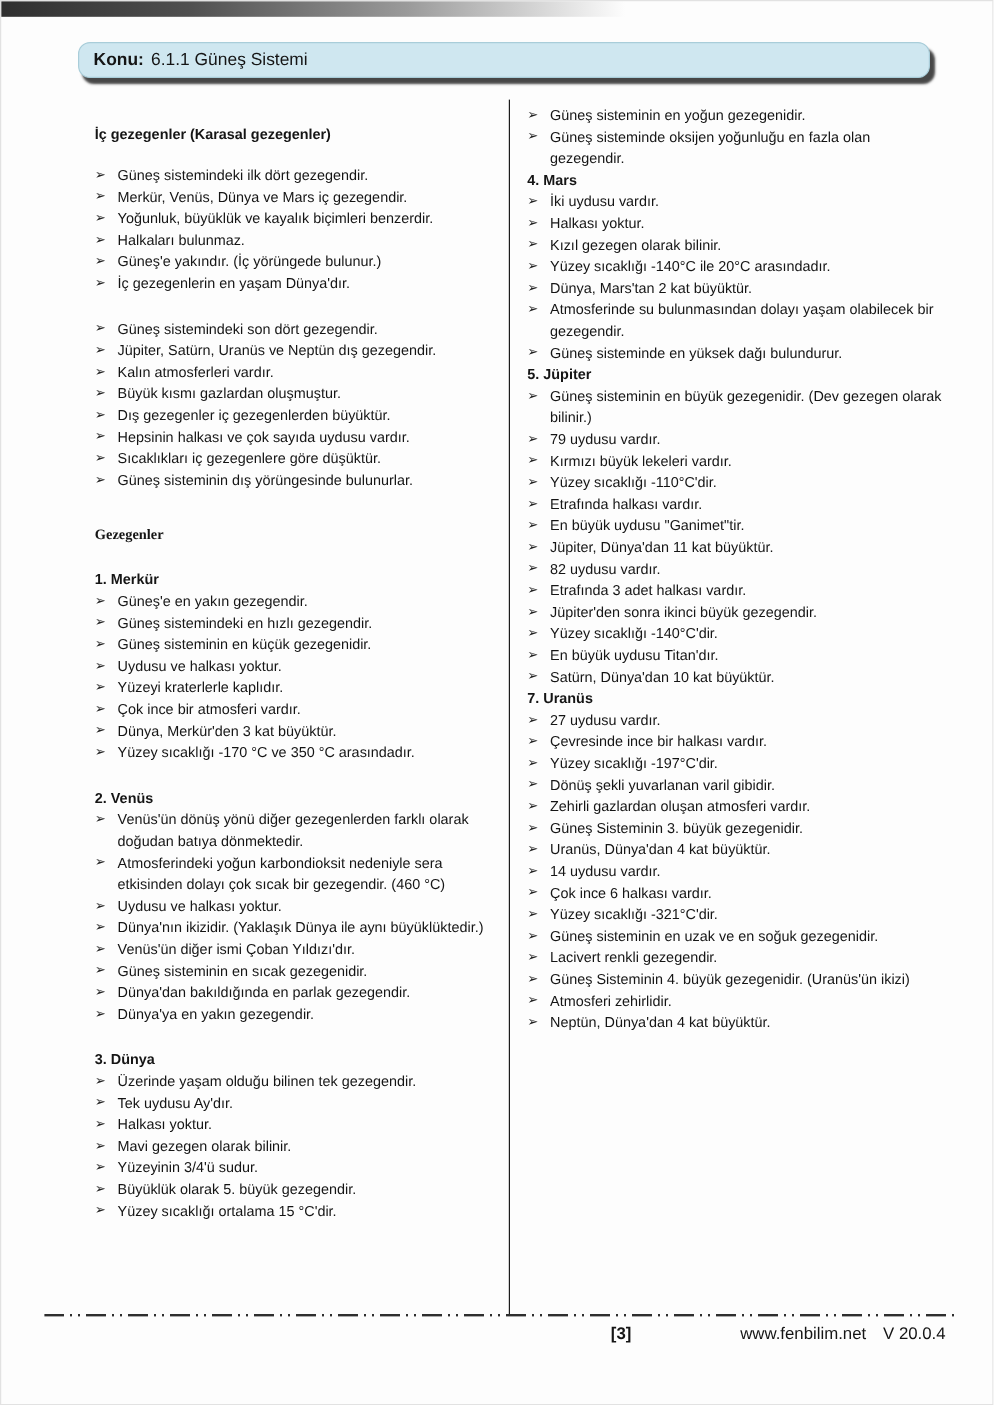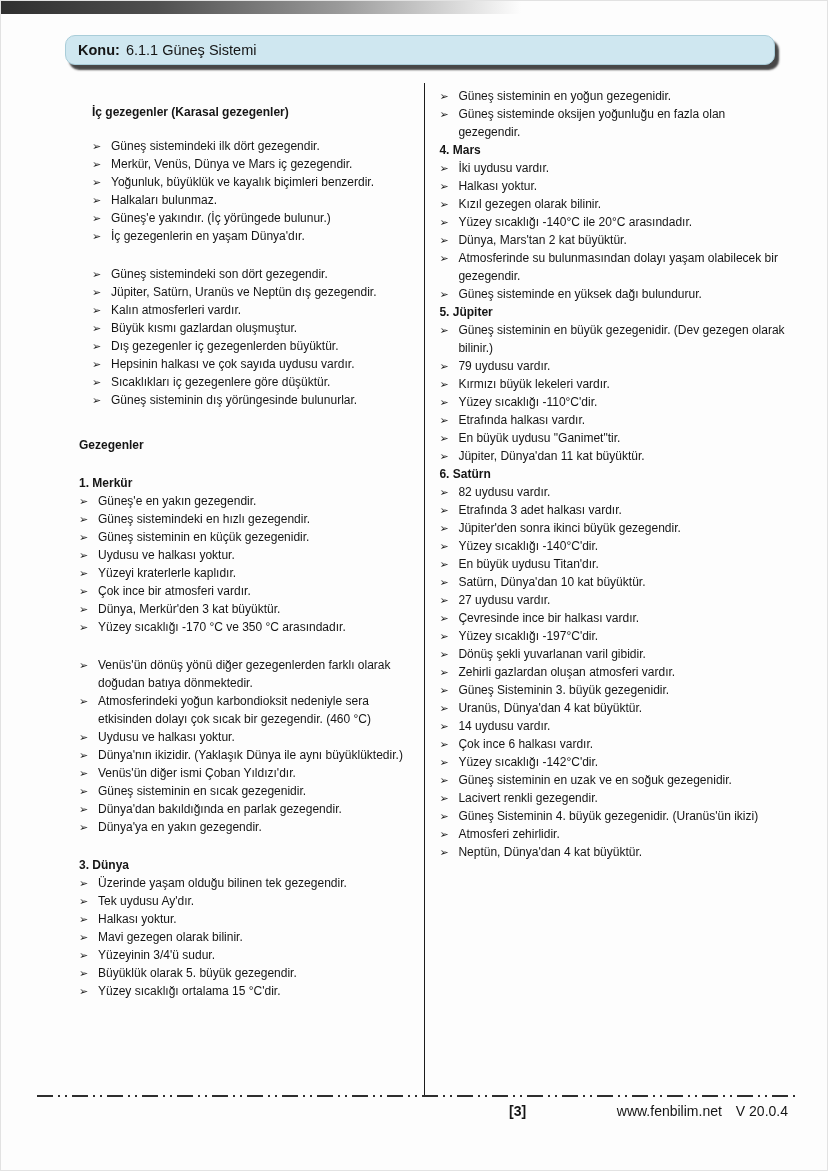--- a/index.html
+++ b/index.html
@@ -28,24 +28,24 @@
   }
   .col{font-size:12px;line-height:18px;}
   .col-left{width:332px;flex:none;padding-top:22px;}
   .divider{width:1.4px;background:#1c1c1c;margin:2px 14px 0 13px;height:1012px;flex:none;}
   .col-right{width:350px;flex:none;padding-top:6px;}
   .heading{font-weight:bold;}
   .li{display:flex;}
   .li .b{flex:none;width:19px;font-size:11px;color:#222;}
   .li .t{flex:1;}
   
-  .col-left .section.main{margin-top:20px;margin-left:13px;}
+  .col-left .section.main{margin-top:20px;}
   .col-left .section:first-child{margin-top:0;}
   .section.main .heading{margin-bottom:16px;}
-  .col-left .section.standalone{margin-top:27px;}
+  .col-left .section.standalone{margin-top:27px;font-family:Liberation Serif, serif;}
   .col-left .section.planet{margin-top:20px;}
   .col-right .section.planet{}
   .col-right .section.plain{margin-top:0;}
   
   .footer-line{
     position:absolute;left:36px;right:30px;top:1094px;height:2px;
     background:repeating-linear-gradient(to right,
       #2e2e2e 0 16px, transparent 16px 21px,
       #2e2e2e 21px 23px, transparent 23px 28px,
       #2e2e2e 28px 30px, transparent 30px 35px);
@@ -161,20 +161,21 @@
           <div class="li">
             <span class="b">➢</span>
             <span class="t">Dünya, Merkür'den 3 kat büyüktür.</span>
           </div>
           <div class="li">
             <span class="b">➢</span>
             <span class="t">Yüzey sıcaklığı -170 °C ve 350 °C arasındadır.</span>
           </div>
         </section>
         <section class="section planet">
+          <div class="heading">2. Venüs</div>
           <div class="li">
             <span class="b">➢</span>
             <span class="t">Venüs'ün dönüş yönü diğer gezegenlerden farklı olarak doğudan batıya dönmektedir.</span>
           </div>
           <div class="li">
             <span class="b">➢</span>
             <span class="t">Atmosferindeki yoğun karbondioksit nedeniyle sera etkisinden dolayı çok sıcak bir gezegendir. (460 °C)</span>
           </div>
           <div class="li">
             <span class="b">➢</span>
@@ -301,21 +302,20 @@
           <div class="li">
             <span class="b">➢</span>
             <span class="t">En büyük uydusu "Ganimet"tir.</span>
           </div>
           <div class="li">
             <span class="b">➢</span>
             <span class="t">Jüpiter, Dünya'dan 11 kat büyüktür.</span>
           </div>
         </section>
         <section class="section planet">
-          <div class="heading">6. Satürn</div>
           <div class="li">
             <span class="b">➢</span>
             <span class="t">82 uydusu vardır.</span>
           </div>
           <div class="li">
             <span class="b">➢</span>
             <span class="t">Etrafında 3 adet halkası vardır.</span>
           </div>
           <div class="li">
             <span class="b">➢</span>
@@ -328,20 +328,21 @@
           <div class="li">
             <span class="b">➢</span>
             <span class="t">En büyük uydusu Titan'dır.</span>
           </div>
           <div class="li">
             <span class="b">➢</span>
             <span class="t">Satürn, Dünya'dan 10 kat büyüktür.</span>
           </div>
         </section>
         <section class="section planet">
+          <div class="heading">7. Uranüs</div>
           <div class="li">
             <span class="b">➢</span>
             <span class="t">27 uydusu vardır.</span>
           </div>
           <div class="li">
             <span class="b">➢</span>
             <span class="t">Çevresinde ince bir halkası vardır.</span>
           </div>
           <div class="li">
             <span class="b">➢</span>
@@ -368,21 +369,21 @@
           <div class="li">
             <span class="b">➢</span>
             <span class="t">14 uydusu vardır.</span>
           </div>
           <div class="li">
             <span class="b">➢</span>
             <span class="t">Çok ince 6 halkası vardır.</span>
           </div>
           <div class="li">
             <span class="b">➢</span>
-            <span class="t">Yüzey sıcaklığı -142°C'dir.</span>
+            <span class="t">Yüzey sıcaklığı -321°C'dir.</span>
           </div>
           <div class="li">
             <span class="b">➢</span>
             <span class="t">Güneş sisteminin en uzak ve en soğuk gezegenidir.</span>
           </div>
           <div class="li">
             <span class="b">➢</span>
             <span class="t">Lacivert renkli gezegendir.</span>
           </div>
           <div class="li">

